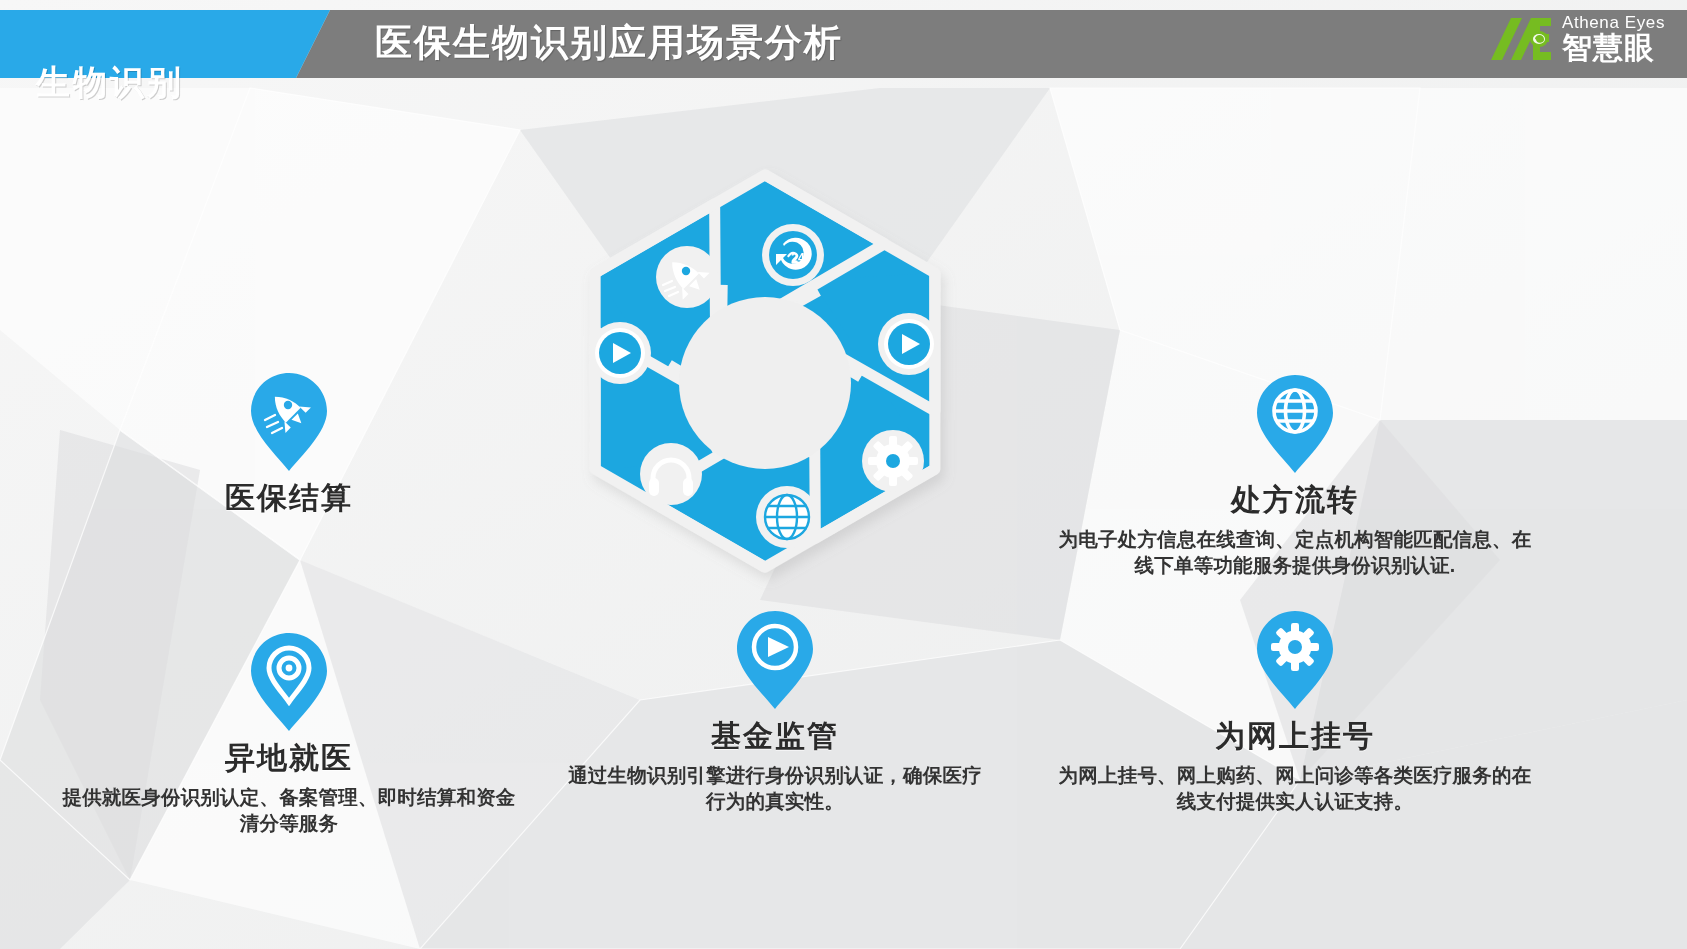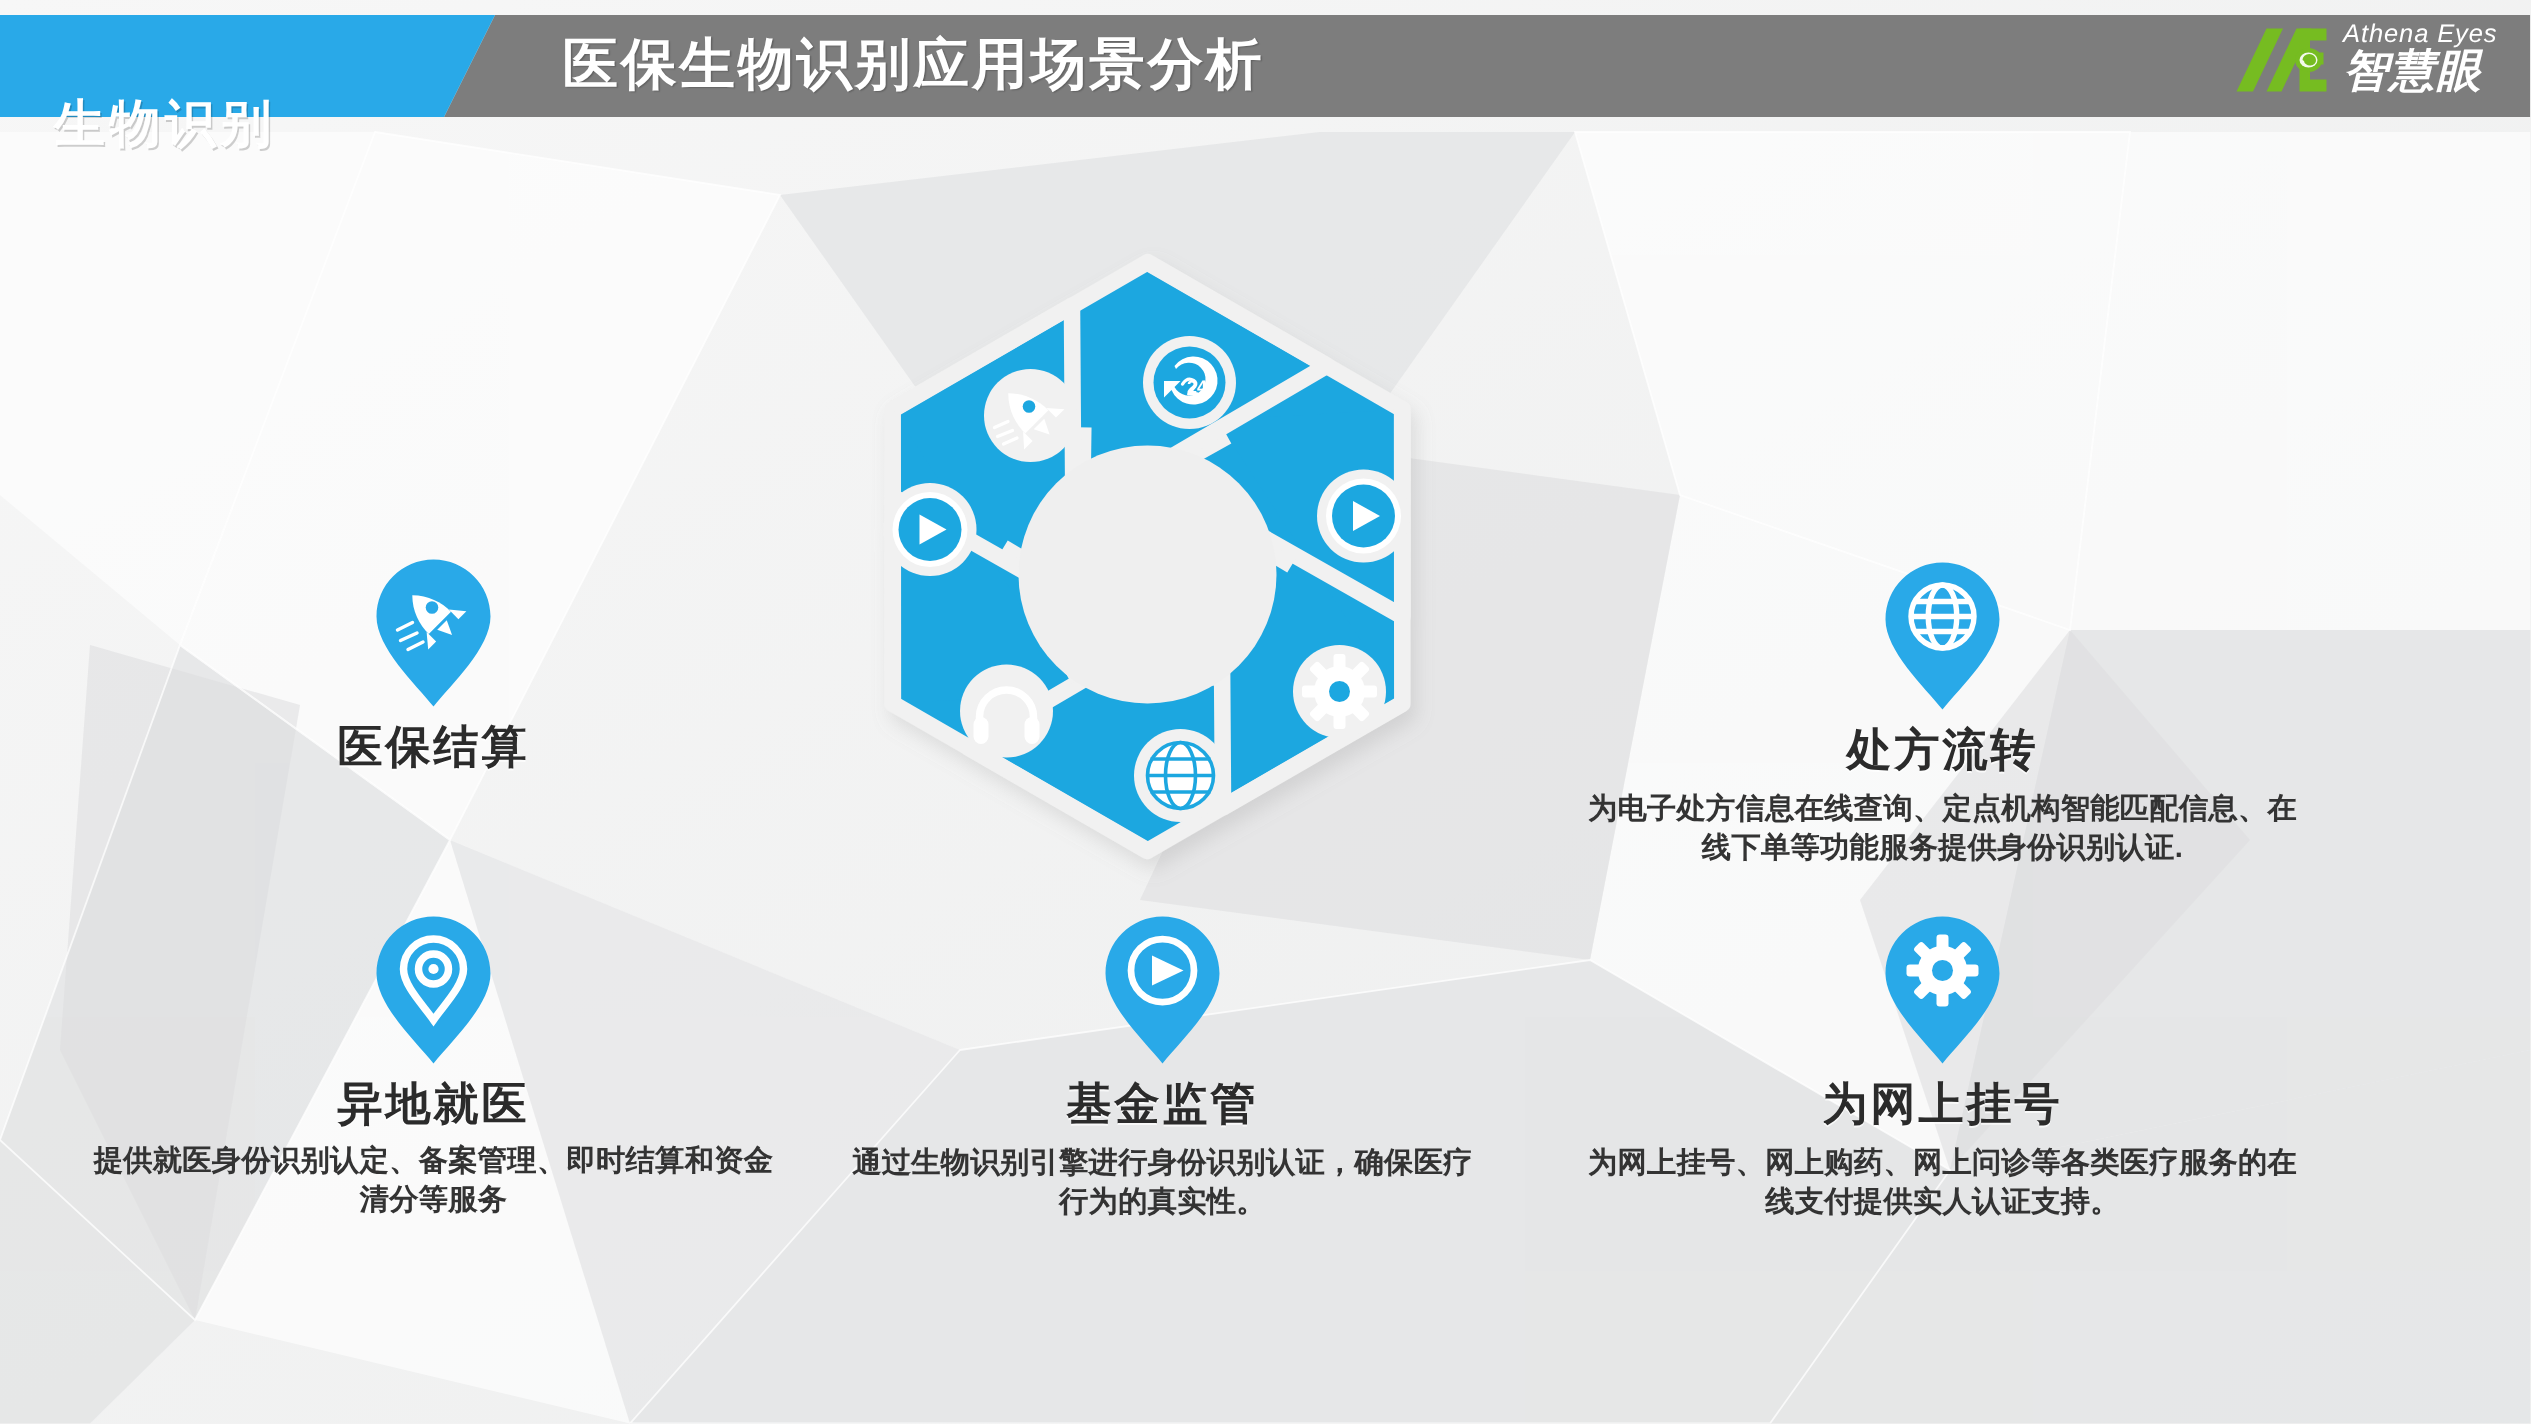--- a/index.html
+++ b/index.html
@@ -41,21 +41,21 @@
   }
   .header-title{
     position:absolute; left:375px; top:18px;
     font-size:37px; font-weight:bold; color:#ffffff;
     letter-spacing:2px;
     text-shadow:1px 1px 1px rgba(0,0,0,.22);
   }
   
   .logo{
     position:absolute; right:22px; top:14px;
-    display:flex; align-items:flex-end; gap:9px;font-style:italic;
+    display:flex; align-items:center; gap:9px;
   }
   .logo-mark{ width:64px; height:46px; }
   .logo-words{ display:flex; flex-direction:column; line-height:1; }
   .logo-en{
     font-size:17px; color:#ffffff; letter-spacing:.6px;
     font-family:"Liberation Sans","DejaVu Sans",sans-serif;
   }
   .logo-cn{
     font-size:30px; font-weight:bold; color:#ffffff; letter-spacing:1px;
     margin-top:2px;
@@ -306,21 +306,21 @@
         <g stroke="#ffffff" stroke-width="2.3" stroke-linecap="round">
           <line x1="18" y1="50" x2="28" y2="45"></line>
           <line x1="20" y1="57" x2="31" y2="52"></line>
           <line x1="25" y1="63" x2="35" y2="58"></line>
         </g>
       </svg>
     </div>
     <div class="item-title">医保结算</div>
   </div>
 
-  <div class="item col-left" style="left:54px; top:608px;font-family:Liberation Mono, monospace;">
+  <div class="item col-left" style="left:54px; top:630px;">
     <div class="pin-wrap">
       <svg class="pin" width="84" height="104" viewBox="0 0 84 104">
         <path d="M42 3 C21 3 4 20 4 41 C4 62 30 86 42 101 C54 86 80 62 80 41 C80 20 63 3 42 3 Z" fill="#29a9e8"></path>
         <path d="M42 18 C31 18 22 27 22 38 C22 49 35 62 42 72 C49 62 62 49 62 38 C62 27 53 18 42 18 Z" fill="none" stroke="#ffffff" stroke-width="5"></path>
         <circle cx="42" cy="38" r="10" fill="none" stroke="#ffffff" stroke-width="5"></circle>
         <circle cx="42" cy="38" r="3.4" fill="#ffffff"></circle>
       </svg>
     </div>
     <div class="item-title">异地就医</div>
     <div class="item-desc">提供就医身份识别认定、备案管理、即时结算和资金清分等服务</div>

